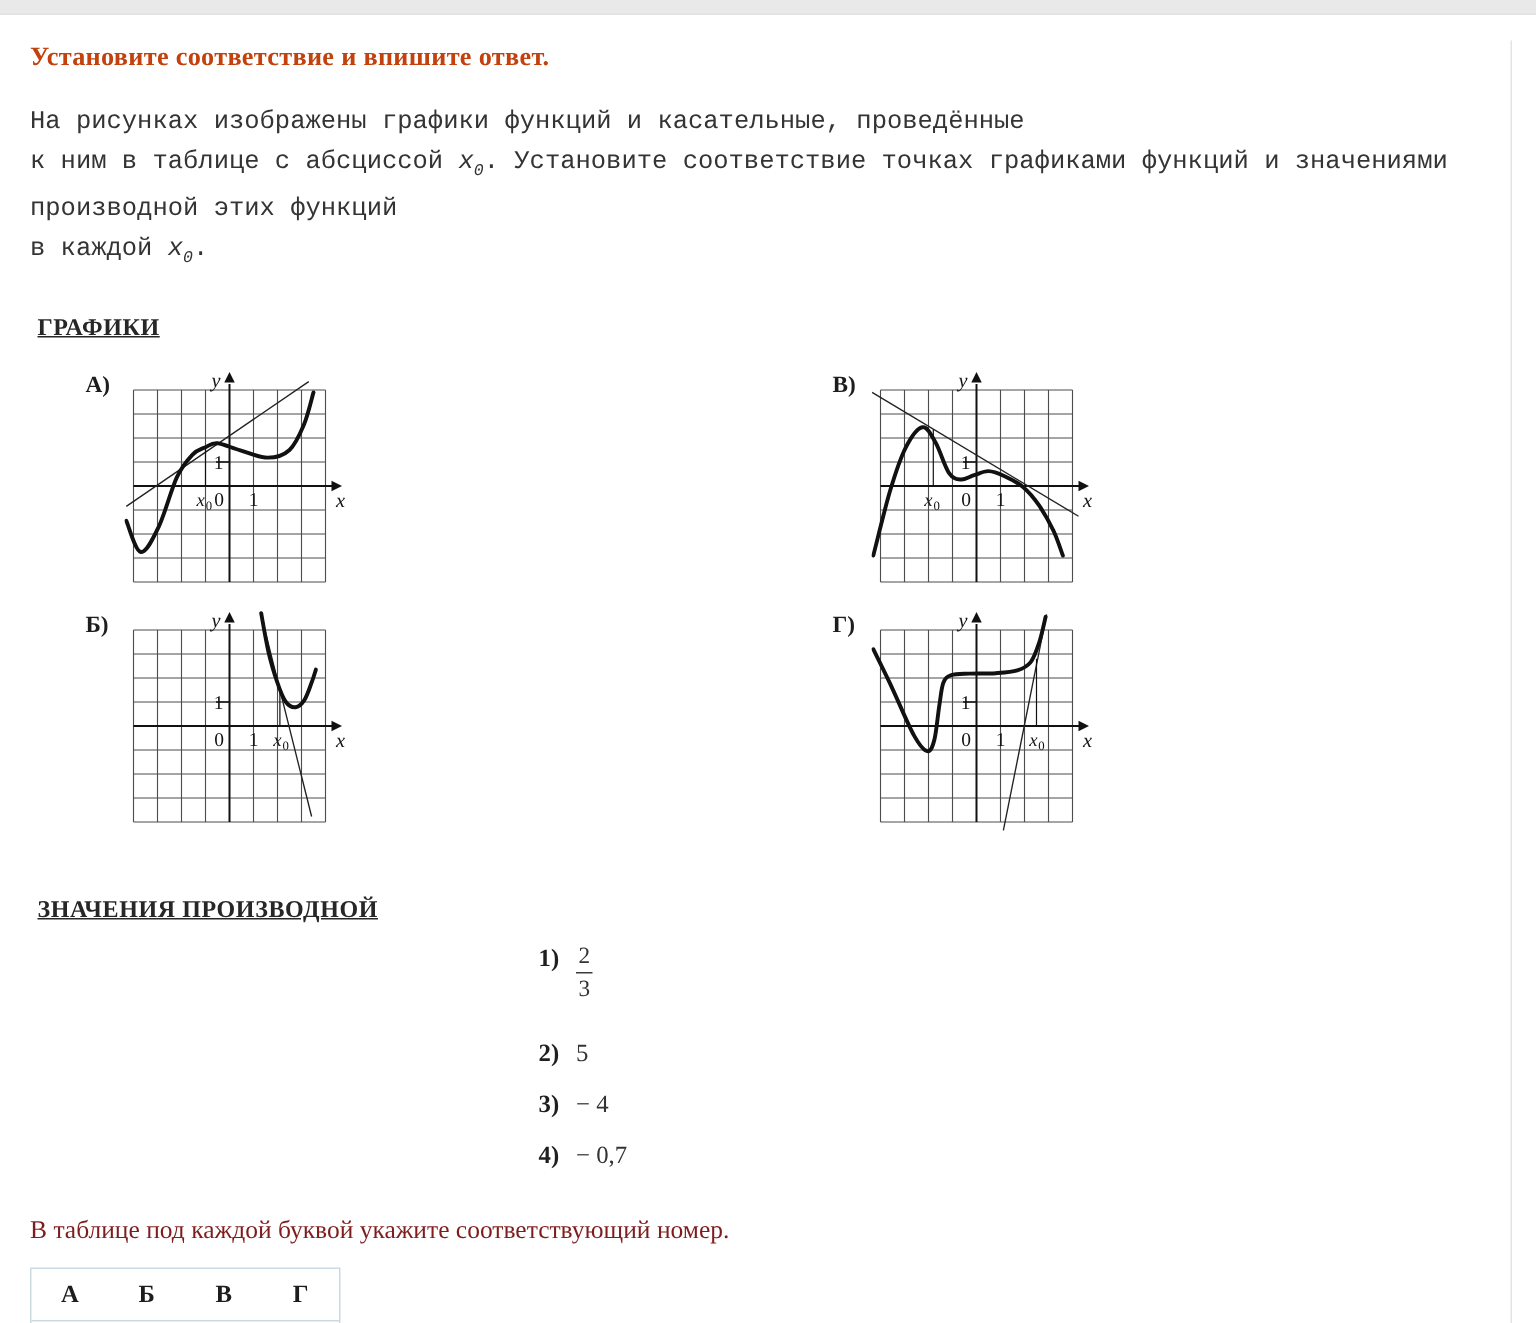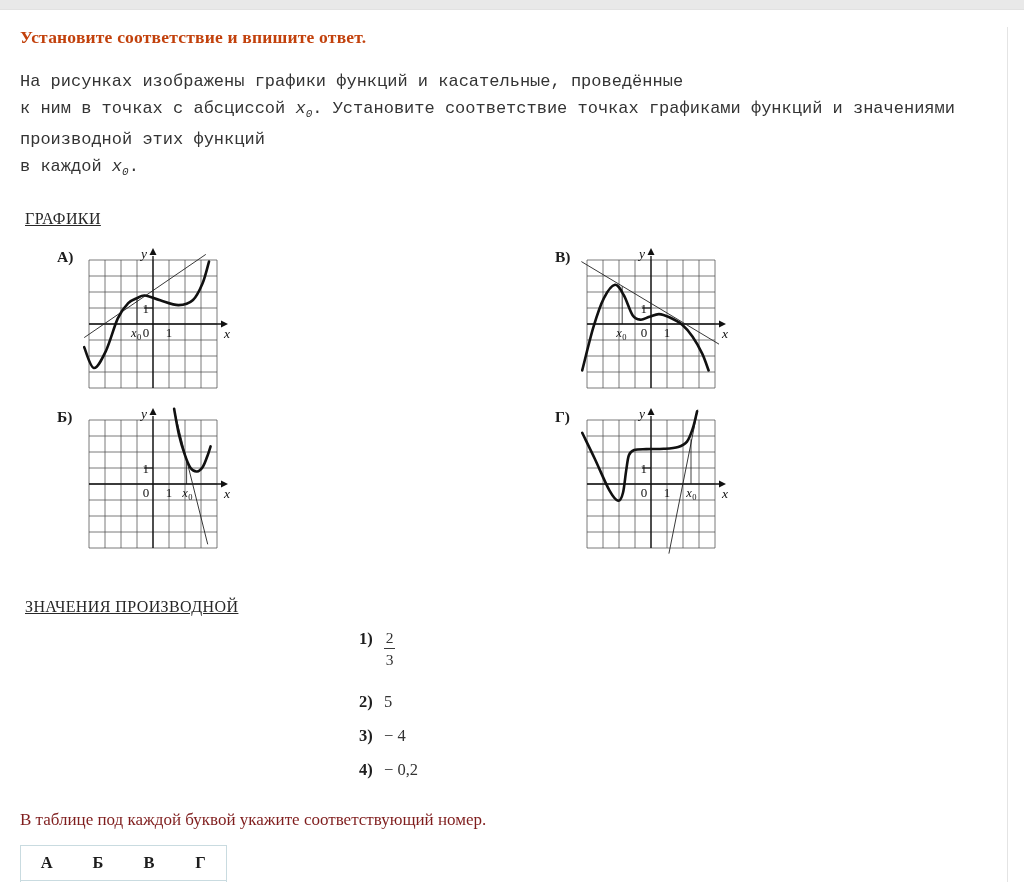--- a/index.html
+++ b/index.html
@@ -19,21 +19,21 @@
   .title {
     font-size:17.5px; font-weight:bold; color:#c2410c;
     margin:17px 0 0 0; letter-spacing:.2px;
   }
   .intro {
     font-size:17px; line-height:26.5px; margin:21px 0 0 0; max-width:986px; color:#343434;font-family:Liberation Mono, monospace;
   }
   .intro i { font-style:italic; }
   .intro sub { font-size:11px; }
   .sec-heading {
-    font-size:16px; font-weight:normal; text-decoration:underline;
+    font-size:16px; font-weight:bold; text-decoration:underline;
     margin:24px 0 0 5px; letter-spacing:.4px; color:#272727;
   }
   .graphs-grid {
     display:grid; grid-template-columns:498px 300px;
     row-gap:6px; margin:18px 0 0 37px;
   }
   .graph-cell { display:flex; align-items:flex-start; }
   .graph-letter { font-weight:bold; font-size:15.5px; width:26px; margin-top:2px; color:#1d1d1d; }
   svg.graph { display:block; }
   .gtx { font-family:"Liberation Serif","DejaVu Serif",serif; fill:#111; }
@@ -77,21 +77,21 @@
 <body>
 
 <div class="topbar"></div>
 
 <div class="page">
 
   <h1 class="title">Установите соответствие и впишите ответ.</h1>
 
   <p class="intro">
     <span>На рисунках изображены графики функций и касательные, проведённые</span><br>
-    <span>к ним в точках с абсциссой </span><i><span>x</span><sub>0</sub></i><span>. Установите соответствие точках графиками функций и значениями производной этих функций</span><br>
+    <span>к ним в таблице с абсциссой </span><i><span>x</span><sub>0</sub></i><span>. Установите соответствие точках графиками функций и значениями производной этих функций</span><br>
     <span>в каждой </span><i><span>x</span><sub>0</sub></i><span>.</span>
   </p>
 
   <h2 class="sec-heading">ГРАФИКИ</h2>
 
   <div class="graphs-grid">
     <div class="graph-cell">
       <span class="graph-letter">А)</span>
       <svg class="graph" width="158" height="154">
           <line x1="6" y1="14" x2="6" y2="142" stroke="#4d4d4d" stroke-width="0.75"></line>
@@ -259,21 +259,21 @@
     <div class="value-row">
       <span class="value-num">2)</span>
       <span class="value-val">5</span>
     </div>
     <div class="value-row">
       <span class="value-num">3)</span>
       <span class="value-val">− 4</span>
     </div>
     <div class="value-row">
       <span class="value-num">4)</span>
-      <span class="value-val">− 0,2</span>
+      <span class="value-val">− 0,7</span>
     </div>
   </div>
 
   <p class="closing">В таблице под каждой буквой укажите соответствующий номер.</p>
 
   <div class="answer-table">
     <div class="at-head">
       <div class="ah">А</div>
       <div class="ah">Б</div>
       <div class="ah">В</div>

